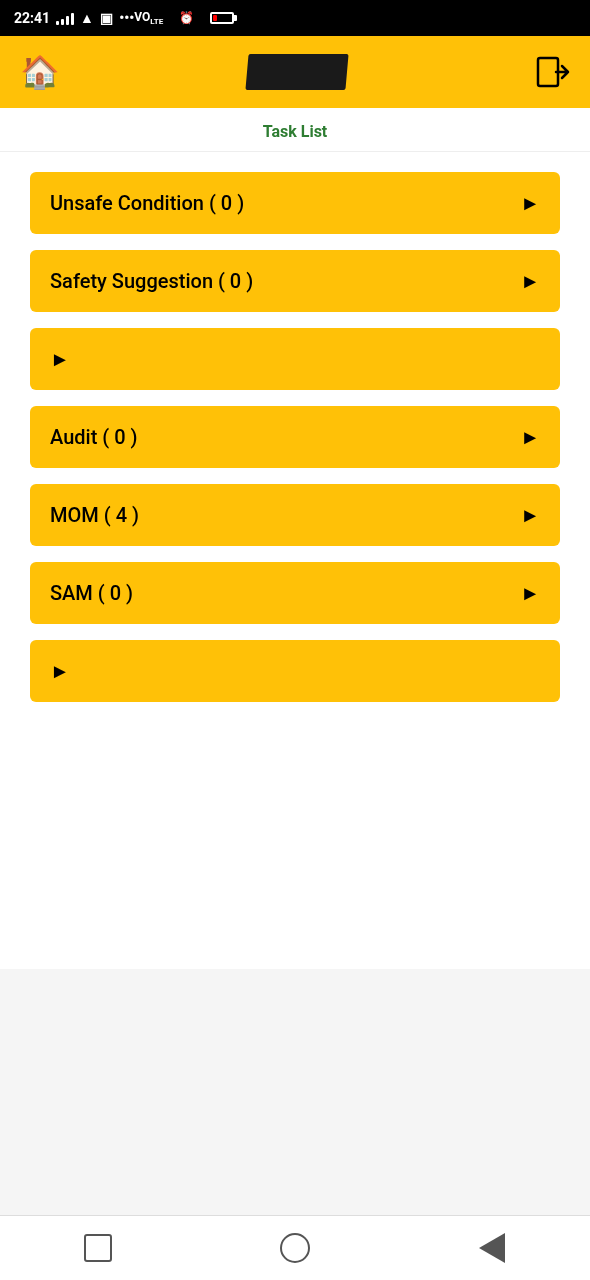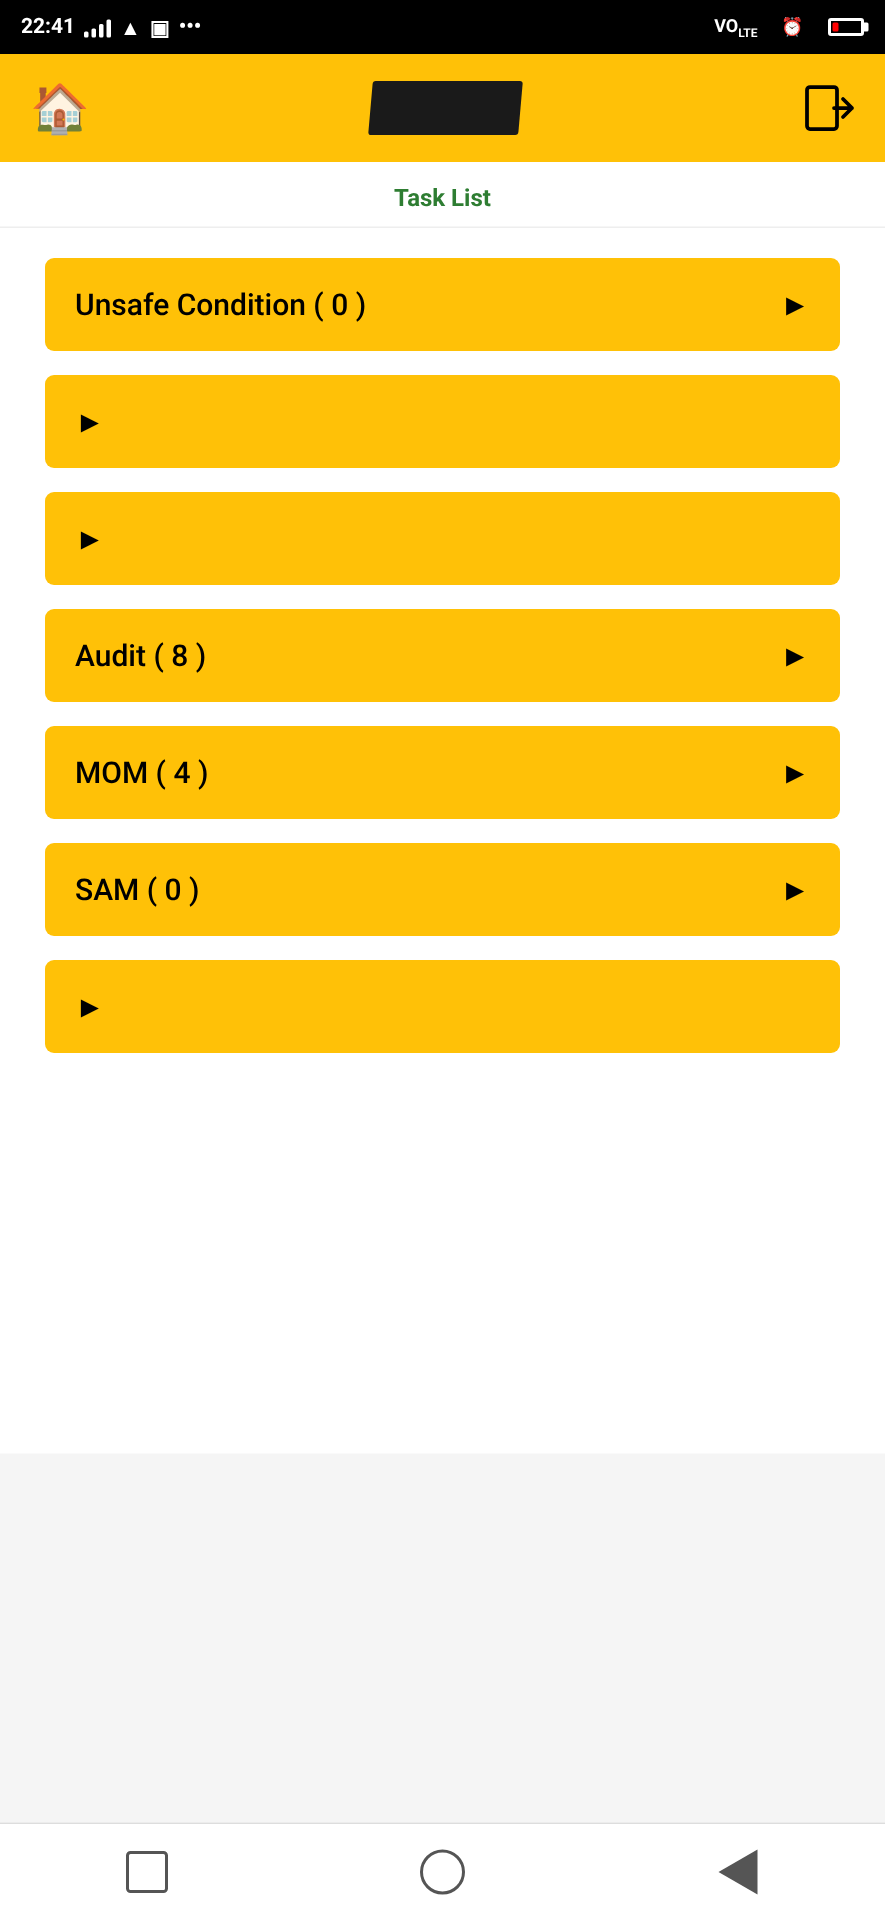--- a/index.html
+++ b/index.html
@@ -16,21 +16,20 @@
       font-family: 'Roboto', Arial, sans-serif;
       display: flex;
       flex-direction: column;
     }
 
     
     .status-bar {
       background: #000;
       color: #fff;
       display: flex;
-      justify-content: space-between;
       align-items: center;
       padding: 6px 14px;
       height: 36px;
       font-size: 14px;
       font-weight: bold;
     }
 
     .status-bar-left {
       display: flex;
       align-items: center;
@@ -260,27 +259,28 @@
   <h1 class="page-title">Task List</h1>
 </div>
 
 <div class="task-list-container">
 
 <div class="task-item">
       <span class="task-label">Unsafe Condition ( 0 )</span>
       <span class="task-arrow">►</span>
     </div>
     <div class="task-item">
-      <span class="task-arrow">►</span>
-    </div>
-    <div class="task-item">
-      <span class="task-arrow">►</span>
-    </div>
-    <div class="task-item">
-      <span class="task-label">Audit ( 8 )</span>
+      <span class="task-label">Safety Suggestion ( 0 )</span>
+      <span class="task-arrow">►</span>
+    </div>
+    <div class="task-item">
+      <span class="task-arrow">►</span>
+    </div>
+    <div class="task-item">
+      <span class="task-label">Audit ( 0 )</span>
       <span class="task-arrow">►</span>
     </div>
     <div class="task-item">
       <span class="task-label">MOM ( 4 )</span>
       <span class="task-arrow">►</span>
     </div>
     <div class="task-item">
       <span class="task-label">SAM ( 0 )</span>
       <span class="task-arrow">►</span>
     </div>

